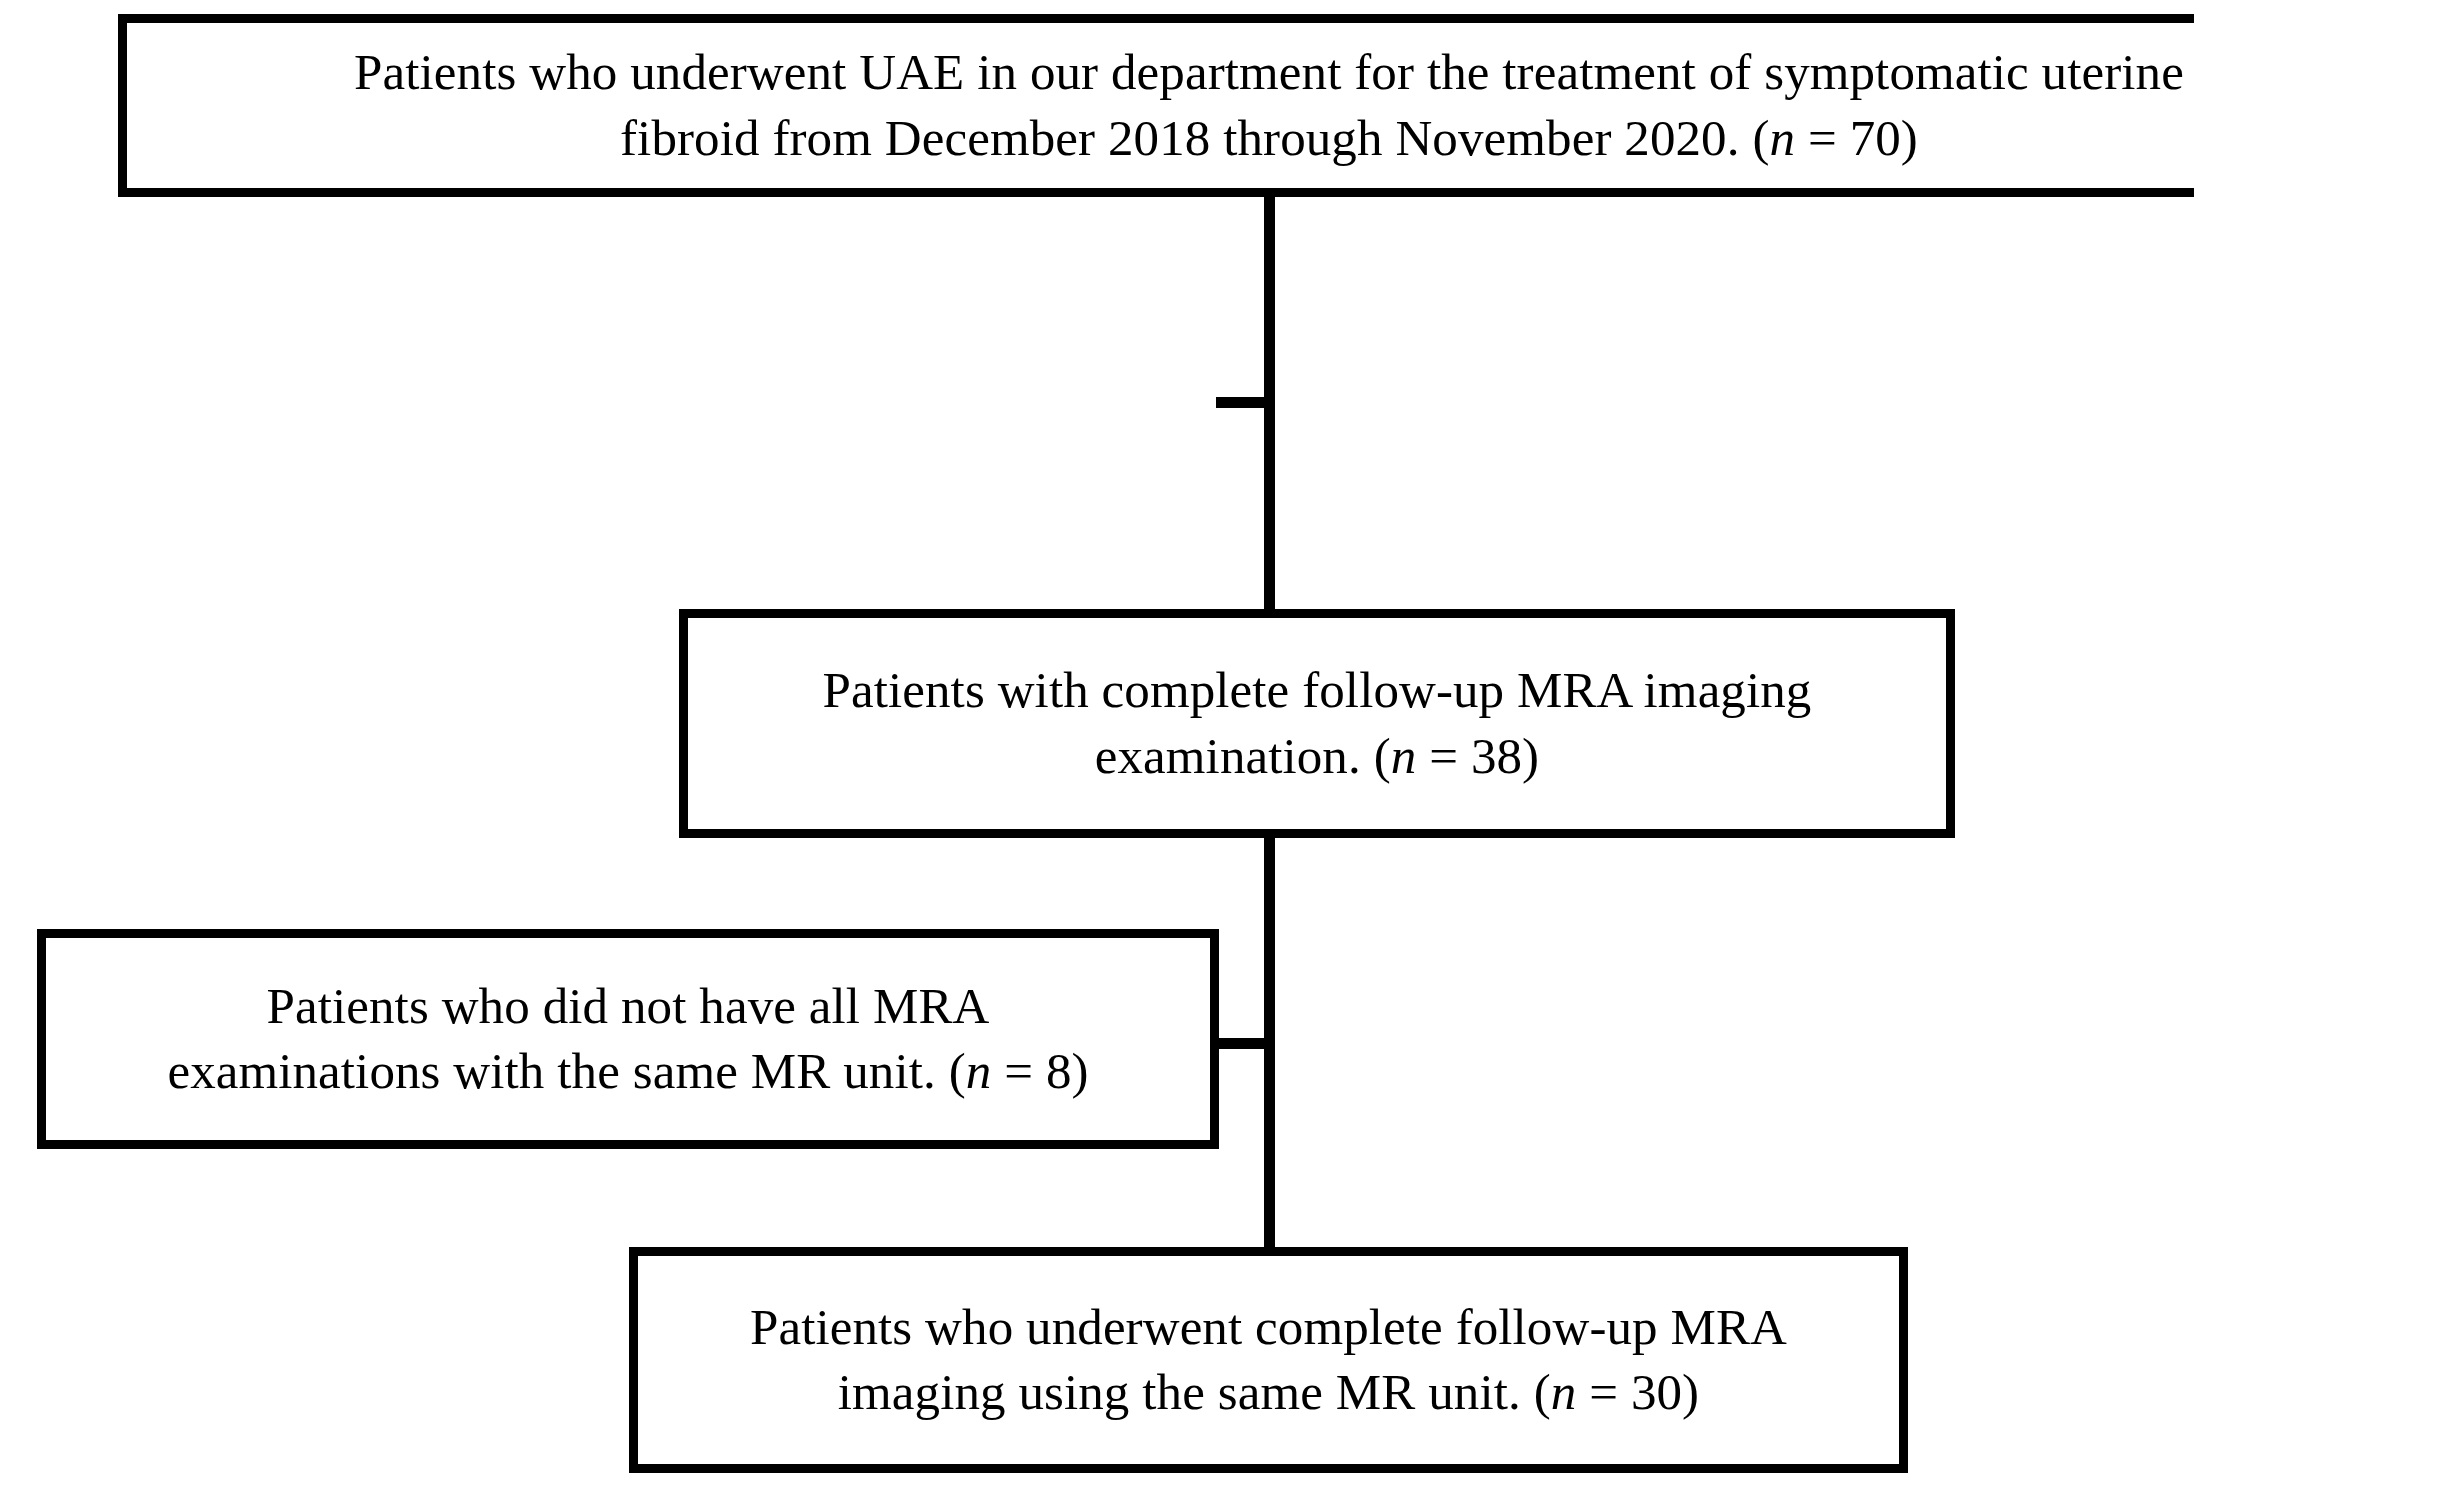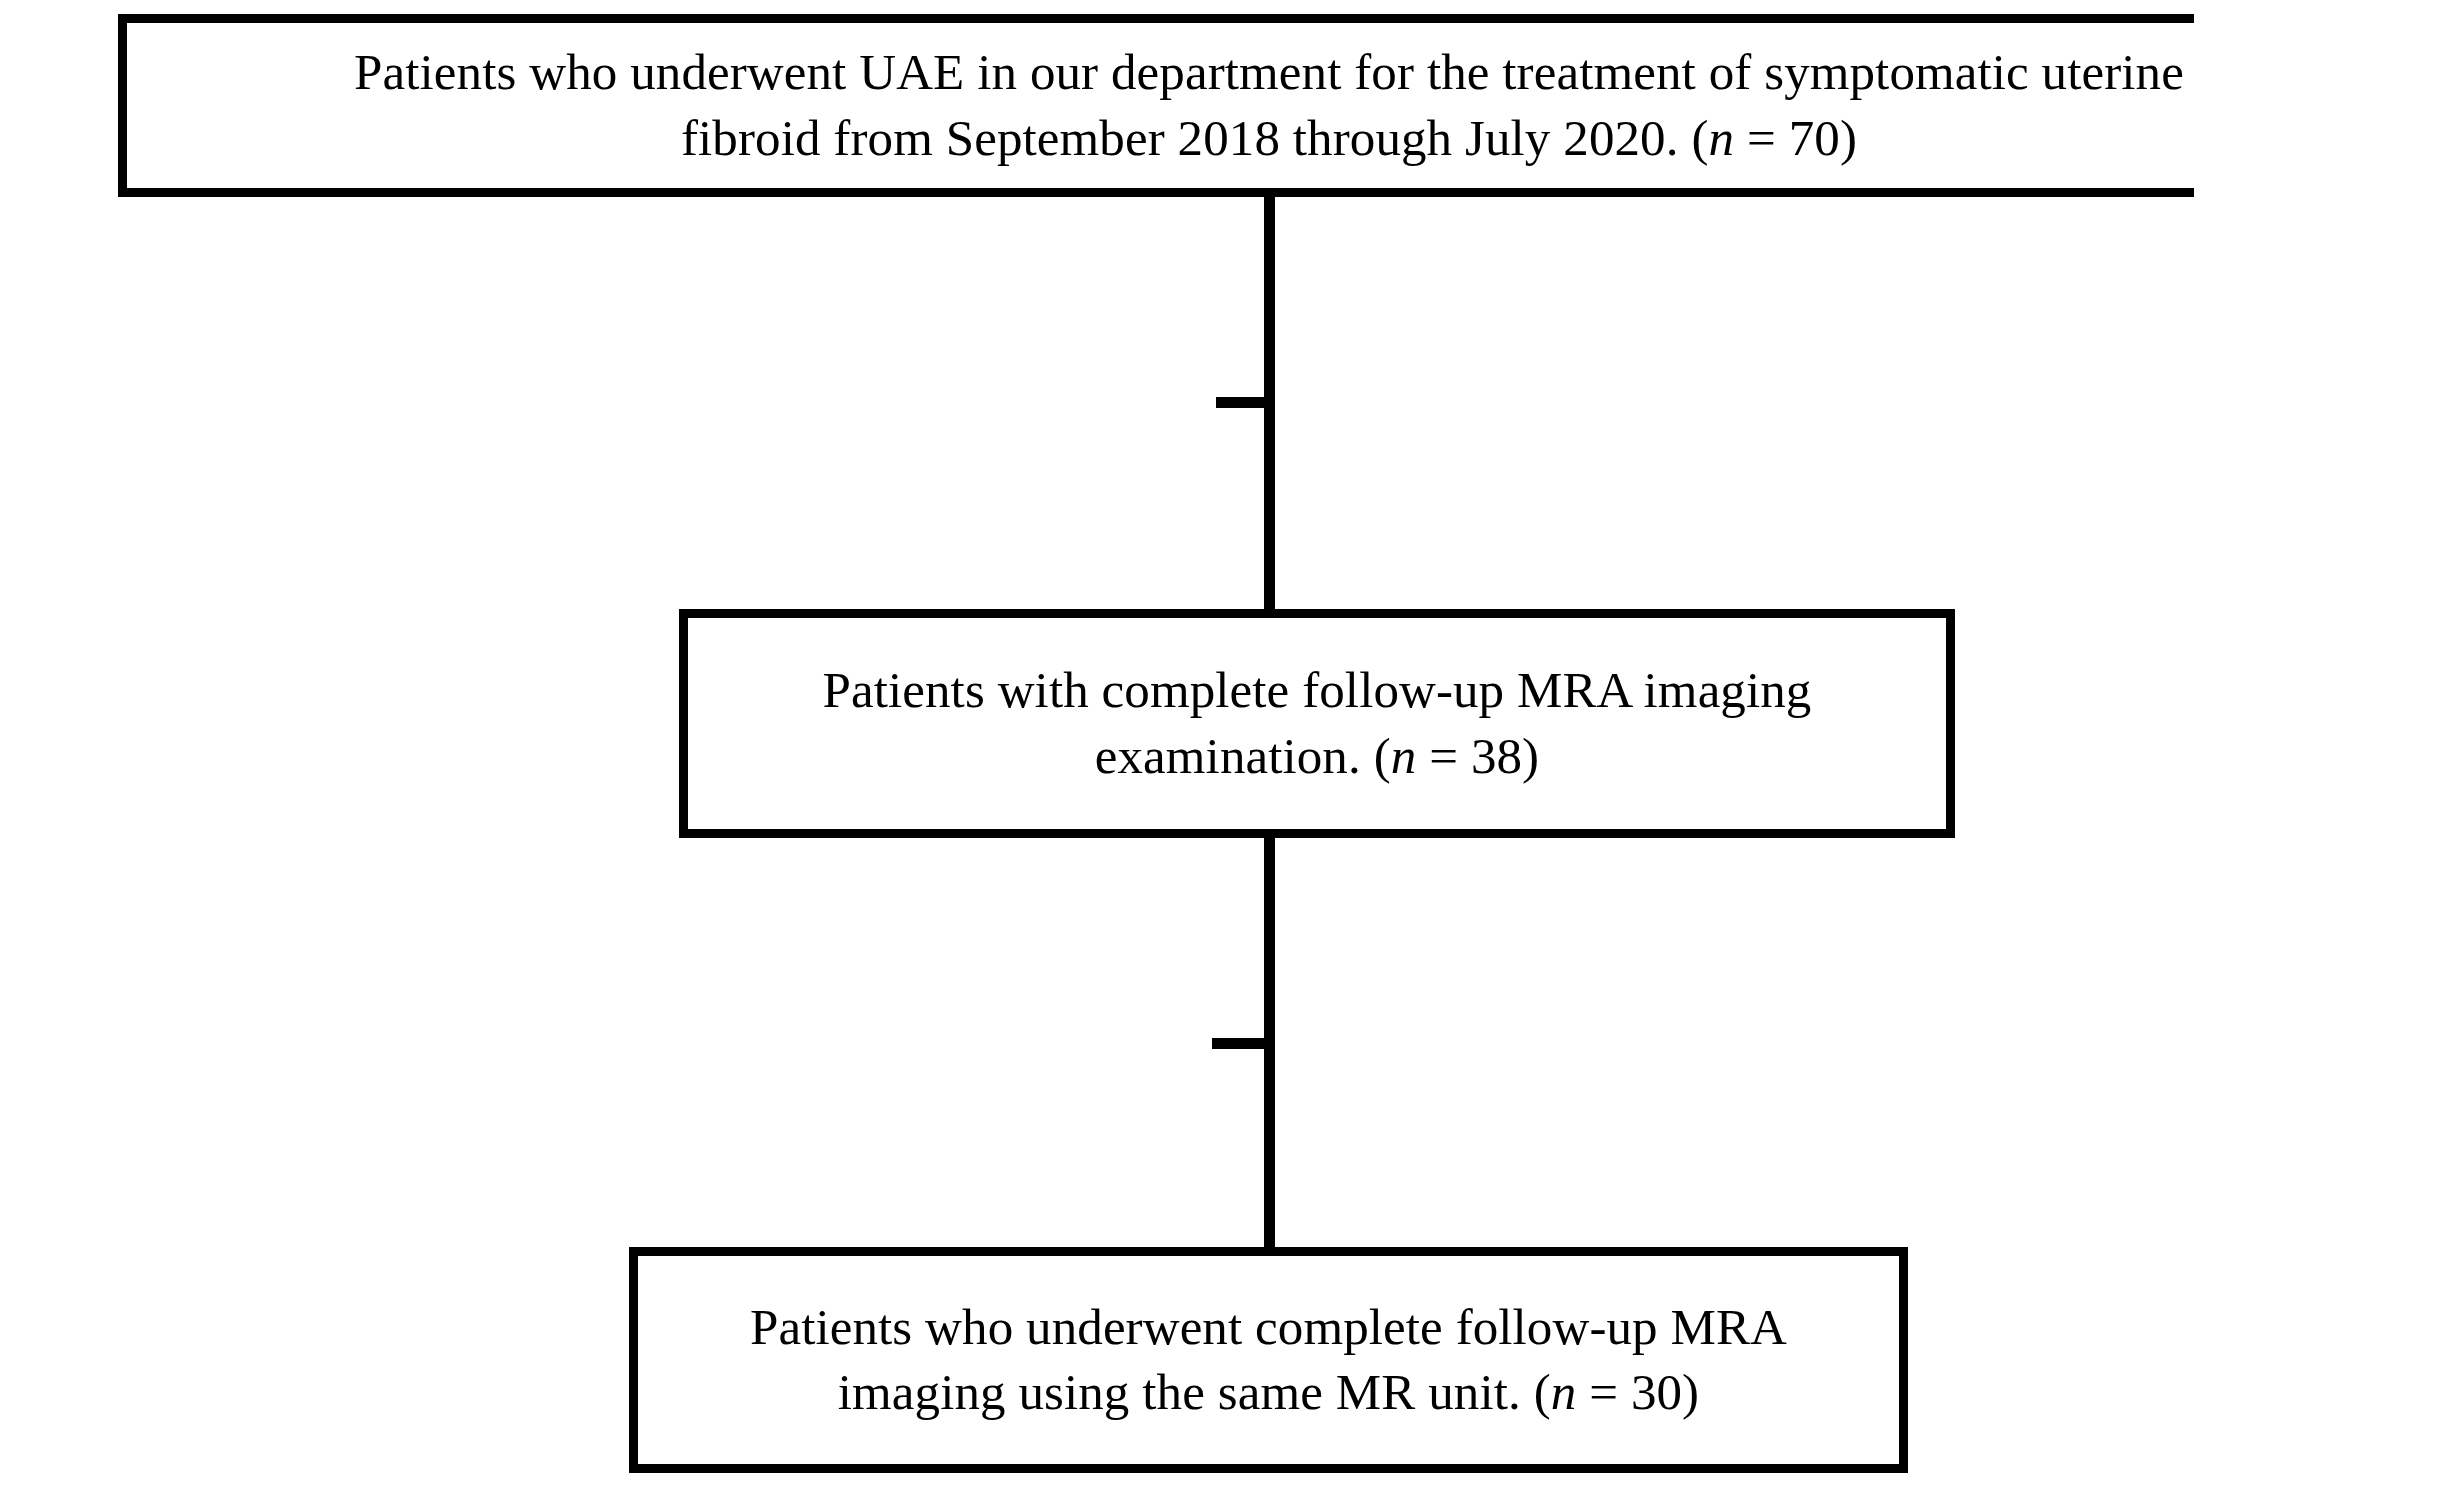--- a/index.html
+++ b/index.html
@@ -71,33 +71,40 @@
 
   <div class="conn conn-v" id="conn-trunk-1"></div>
   <div class="conn conn-h" id="conn-branch-imaging"></div>
   <div class="conn conn-v" id="conn-trunk-2"></div>
   <div class="conn conn-h" id="conn-branch-unit"></div>
 
   <div class="node" id="node-enrolled">
     <div class="node-text">
       <span>Patients who underwent UAE in our department for the treatment of symptomatic uterine</span>
       <br>
-      <span>fibroid from September 2018 through July 2020. (</span><span class="nvar">n</span><span> = 70)</span>
+      <span>fibroid from December 2018 through November 2020. (</span><span class="nvar">n</span><span> = 70)</span>
     </div>
   </div>
 
 
   <div class="node" id="node-complete-mra">
     <div class="node-text">
       <span>Patients with complete follow-up MRA imaging</span>
       <br>
       <span>examination. (</span><span class="nvar">n</span><span> = 38)</span>
     </div>
   </div>
 
+  <div class="node" id="node-excluded-unit">
+    <div class="node-text">
+      <span>Patients who did not have all MRA</span>
+      <br>
+      <span>examinations with the same MR unit. (</span><span class="nvar">n</span><span> = 8)</span>
+    </div>
+  </div>
 
   <div class="node" id="node-final">
     <div class="node-text">
       <span>Patients who underwent complete follow-up MRA</span>
       <br>
       <span>imaging using the same MR unit. (</span><span class="nvar">n</span><span> = 30)</span>
     </div>
   </div>
 
 </div>

